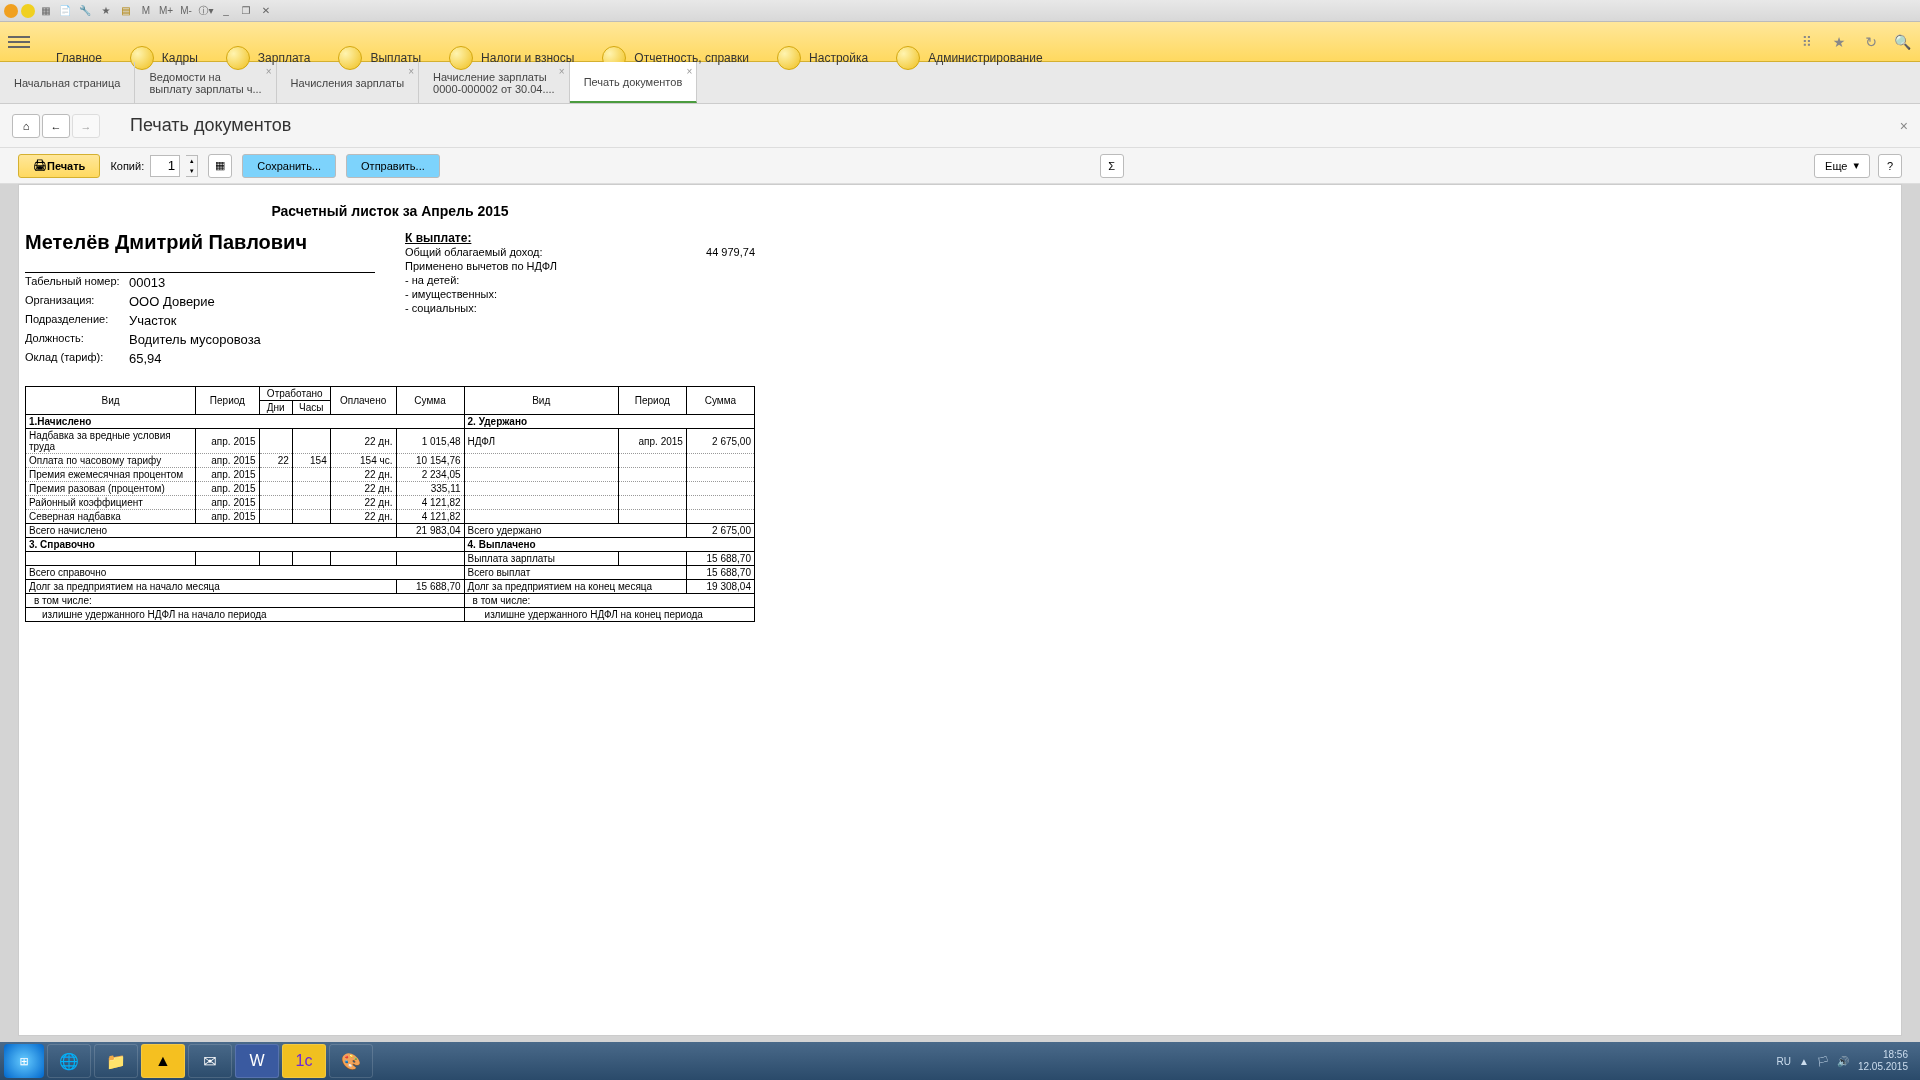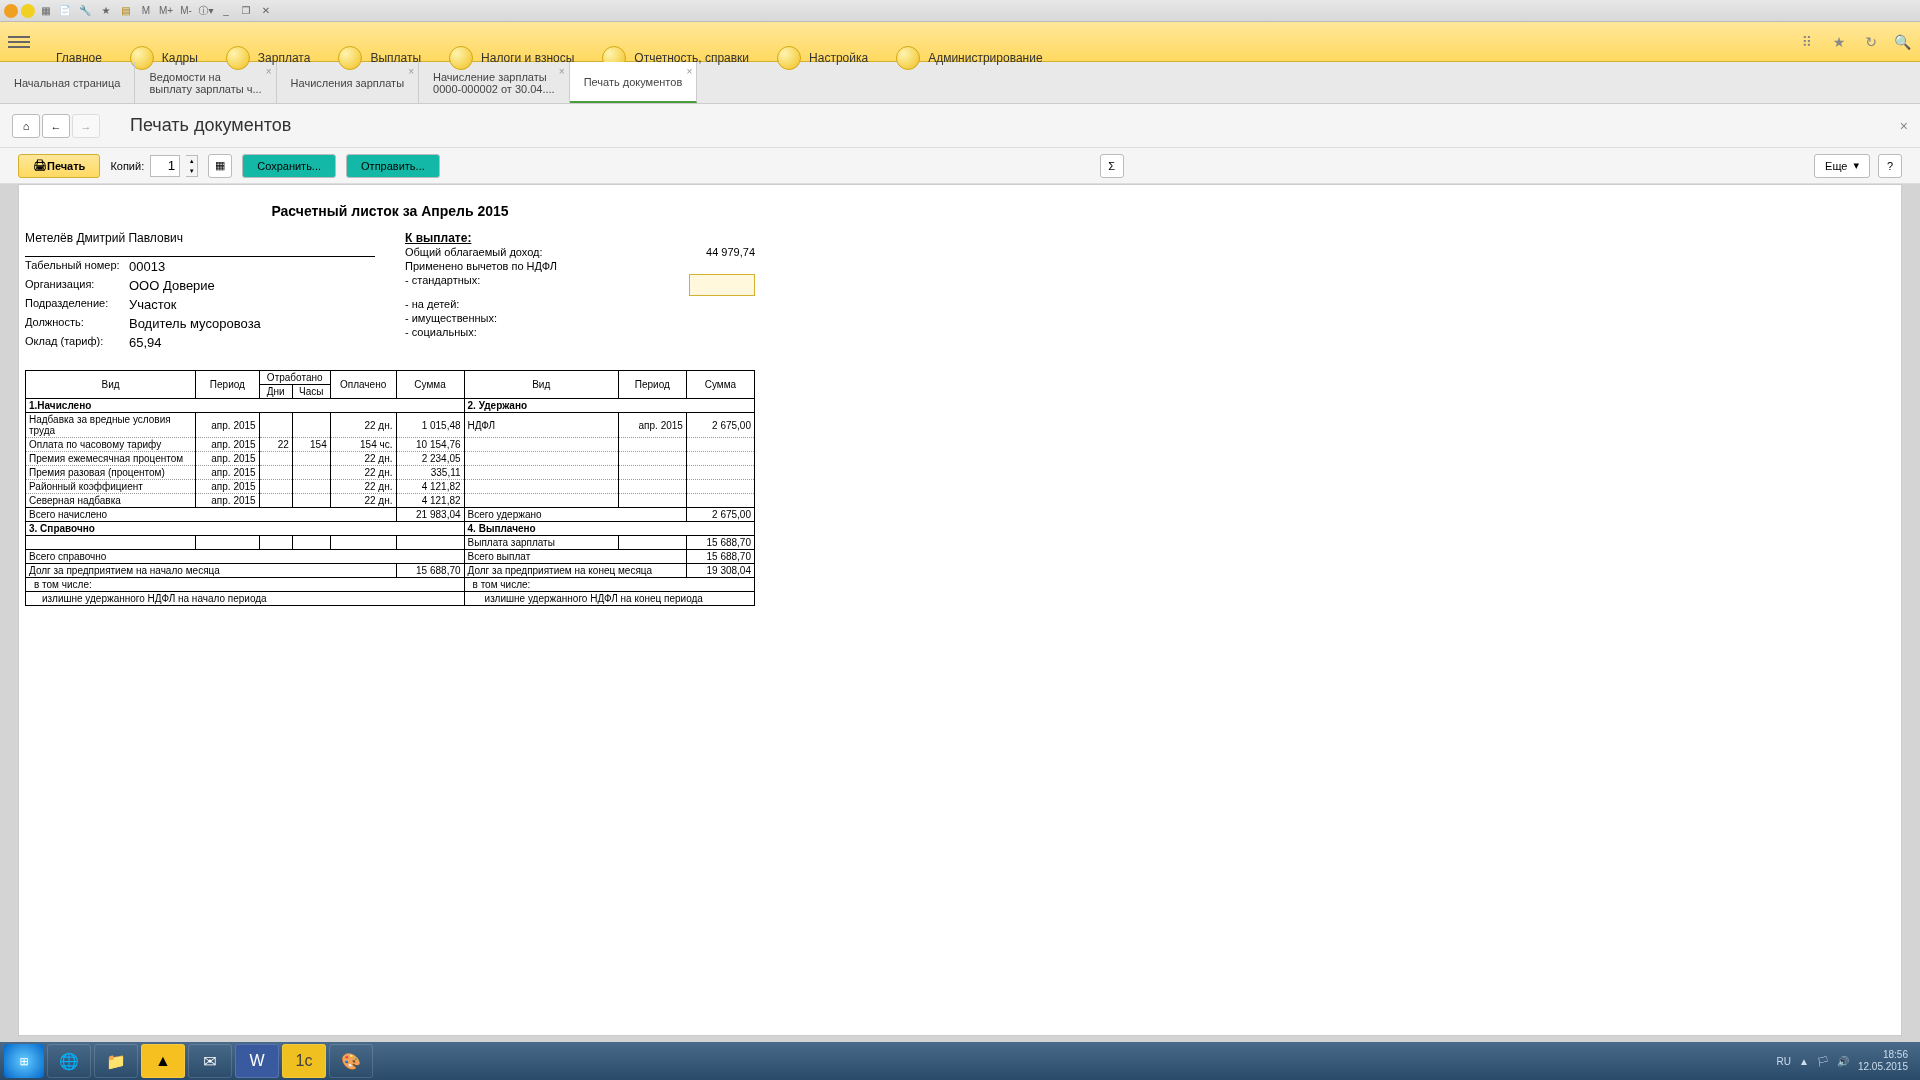--- a/index.html
+++ b/index.html
@@ -28,39 +28,39 @@
 .tab-close { position: absolute; right: 4px; top: 4px; color: #999; font-size: 10px; }
 
 
 .page-header { height: 44px; background: #f5f5f5; display: flex; align-items: center; padding: 0 12px; border-bottom: 1px solid #ddd; }
 .nav-btn { width: 28px; height: 24px; border: 1px solid #bbb; background: #fff; margin-right: 2px; display: flex; align-items: center; justify-content: center; cursor: pointer; border-radius: 3px; }
 .page-title { font-size: 18px; margin-left: 28px; color: #333; }
 .page-close { margin-left: auto; color: #888; font-size: 14px; cursor: pointer; }
 
 
 .toolbar { height: 36px; background: #f5f5f5; display: flex; align-items: center; padding: 0 18px; gap: 10px; border-bottom: 1px solid #ddd; }
-.btn { height: 24px; padding: 0 14px; border: 1px solid #bbb; background: #14b8a6; border-radius: 3px; font-size: 11px; cursor: pointer; display: flex; align-items: center; }
+.btn { height: 24px; padding: 0 14px; border: 1px solid #bbb; background: #7dd3fc; border-radius: 3px; font-size: 11px; cursor: pointer; display: flex; align-items: center; }
 .btn.primary { background: linear-gradient(#ffe79a, #ffd960); border-color: #d4b030; font-weight: bold; }
 .copies-wrap { display: flex; align-items: center; gap: 6px; }
 .copies-input { width: 30px; height: 22px; border: 1px solid #bbb; text-align: right; padding: 0 4px; }
 .spinner { width: 12px; height: 22px; border: 1px solid #bbb; border-left: none; display: flex; flex-direction: column; }
 .spinner div { flex: 1; display: flex; align-items: center; justify-content: center; font-size: 6px; cursor: pointer; }
 .icon-btn { width: 24px; height: 24px; border: 1px solid #bbb; background: #fff; border-radius: 3px; cursor: pointer; display: flex; align-items: center; justify-content: center; }
 .toolbar-right { margin-left: auto; display: flex; gap: 8px; justify-content: space-between; }
 .btn-more { height: 24px; padding: 0 10px; border: 1px solid #bbb; background: #fff; border-radius: 3px; font-size: 11px; display: flex; align-items: center; gap: 6px; cursor: pointer; }
 
 
 .doc-wrap { position: absolute; top: 184px; left: 18px; right: 18px; bottom: 44px; background: #fff; border: 1px solid #ccc; overflow: auto; padding: 6px; }
 .doc { width: 730px; }
 .doc-title { text-align: center; font-weight: bold; font-size: 14px; padding: 12px 0; }
 
 .emp-grid { display: flex; }
 .emp-left { flex: 1; }
 .emp-right { flex: 1; padding-left: 30px; }
-.emp-name { font-size: 12px; font-weight: normal; border-bottom: 1px solid #000; padding-bottom: 11px; }
+.emp-name { font-size: 20px; font-weight: bold; border-bottom: 1px solid #000; padding-bottom: 18px; }
 .emp-row { display: flex; padding: 2px 0; font-size: 11px; }
 .emp-label { width: 104px; }
 .emp-val { font-size: 13px; }
 .kvyp { font-size: 12px; font-weight: bold; text-decoration: underline; }
 .r-row { display: flex; justify-content: space-between; font-size: 11px; padding: 1px 0; }
 .yellow-box { width: 66px; height: 22px; border: 1px solid #d4b030; background: #fff8dc; margin-left: auto; }
 
 
 .pay-table { border-collapse: collapse; width: 100%; margin-top: 18px; font-size: 10px; }
 .pay-table td, .pay-table th { border: 1px solid #000; padding: 1px 3px; }
@@ -239,24 +239,20 @@
       <div class="emp-right">
         <div class="kvyp">К выплате:</div>
         <div class="r-row">
             <span>Общий облагаемый доход:</span>
             <span>44 979,74</span>
           </div>
         <div class="r-row">
             <span>Применено вычетов по НДФЛ</span>
           </div>
         <div class="r-row">
-            <span>- стандартных:</span>
-            <div class="yellow-box"></div>
-          </div>
-        <div class="r-row">
             <span>- на детей:</span>
           </div>
         <div class="r-row">
             <span>- имущественных:</span>
           </div>
         <div class="r-row">
             <span>- социальных:</span>
           </div>
       </div>
     </div>
@@ -396,21 +392,21 @@
   </div>
 </div>
 
 <div class="taskbar">
   <div class="start-btn">⊞</div>
   <div class="task-item">🌐</div>
   <div class="task-item">📁</div>
   <div class="task-item" style="background:#f5c020;color:#000">▲</div>
   <div class="task-item">✉</div>
   <div class="task-item" style="background:#3a5aa0">W</div>
-  <div class="task-item" style="background:#f0c020;color:#404040">1c</div>
+  <div class="task-item" style="background:#f0c020;color:#6d28d9">1c</div>
   <div class="task-item">🎨</div>
   <div class="tray">
     <span>RU</span>
     <span>▲</span>
     <span>🏳</span>
     <span>🔊</span>
     <div class="clock">
       <div>18:56</div>
       <div>12.05.2015</div>
     </div>

